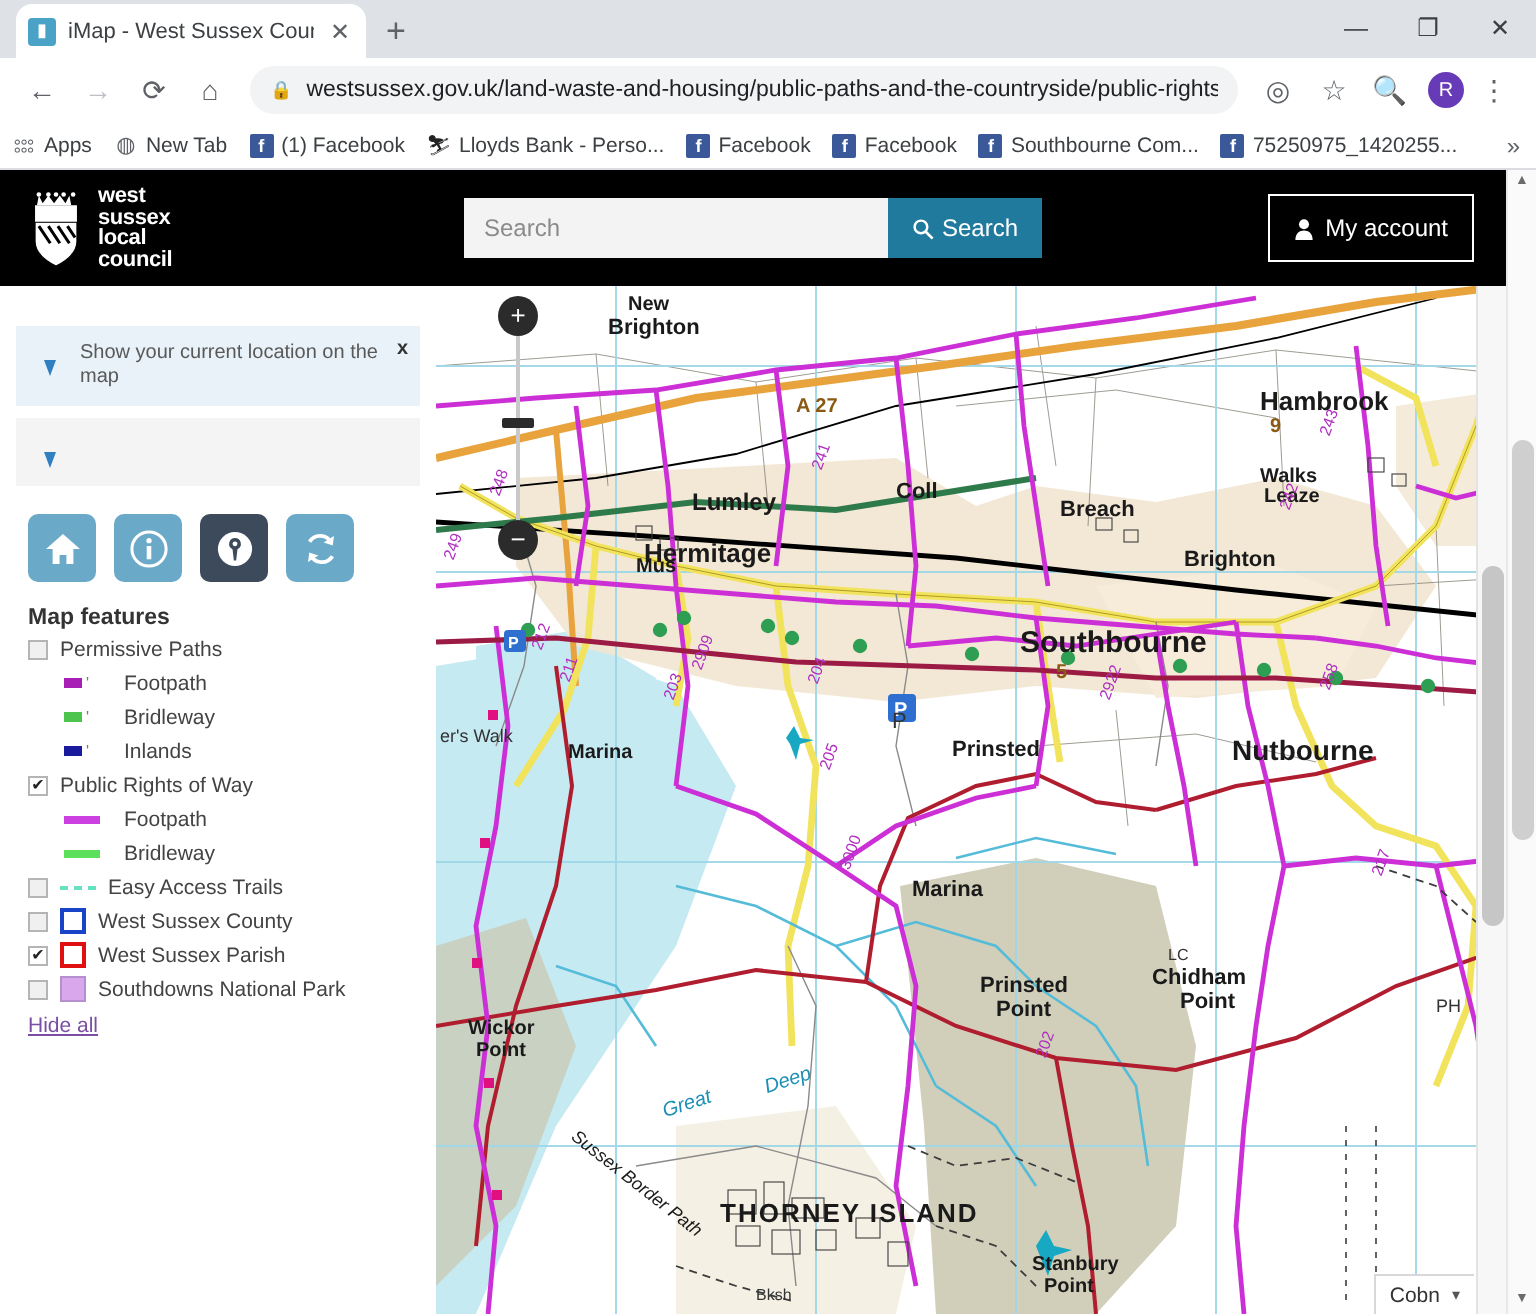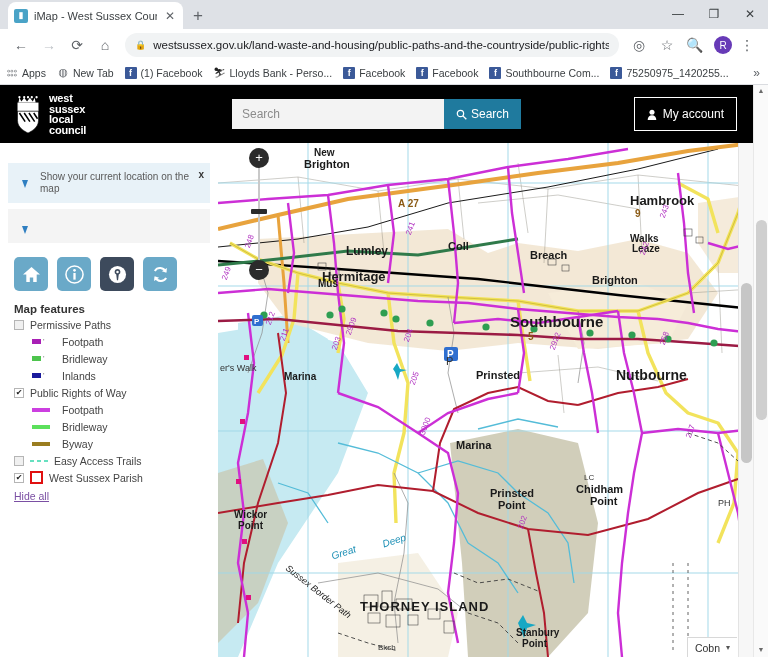--- a/index.html
+++ b/index.html
@@ -396,36 +396,40 @@
               <span class="swatch" style="background:#cc3fe0;width:20px;height:4px"></span>
             </span>
             <span class="layer-label">Footpath</span>
           </div>
           <div class="layer-row child">
             <span class="swatch-wrap">
               <span class="swatch" style="background:#5ce05c;width:20px;height:4px"></span>
             </span>
             <span class="layer-label">Bridleway</span>
           </div>
-          <div class="layer-row child">
-            <span class="swatch-wrap">
-              <span class="swatch" style="background:#9a7d20;width:20px;height:4px"></span>
-            </span>
-            <span class="layer-label">Byway</span>
-          </div>
 
           <div class="layer-row">
             <span class="cb"></span>
             <span class="swatch" style="background:repeating-linear-gradient(90deg,#66e0c0 0 4px,transparent 4px 7px);width:15px;height:2px"></span>
             <span class="layer-label">Easy Access Trails</span>
           </div>
           <div class="layer-row">
+            <span class="cb"></span>
+            <span class="swatch box" style="border-color:#1a44c8"></span>
+            <span class="layer-label">West Sussex County</span>
+          </div>
+          <div class="layer-row">
             <span class="cb checked">✔</span>
             <span class="swatch box" style="border-color:#e01010"></span>
             <span class="layer-label">West Sussex Parish</span>
+          </div>
+          <div class="layer-row">
+            <span class="cb"></span>
+            <span class="swatch fill" style="background:#d9a8ec"></span>
+            <span class="layer-label">Southdowns National Park</span>
           </div>
         </div>
 
         <a class="hide-all">Hide all</a>
       </div>
 
       <div class="map">
         <div class="map-canvas">
           <svg width="535" height="514" viewBox="0 0 535 514">
             <defs>

